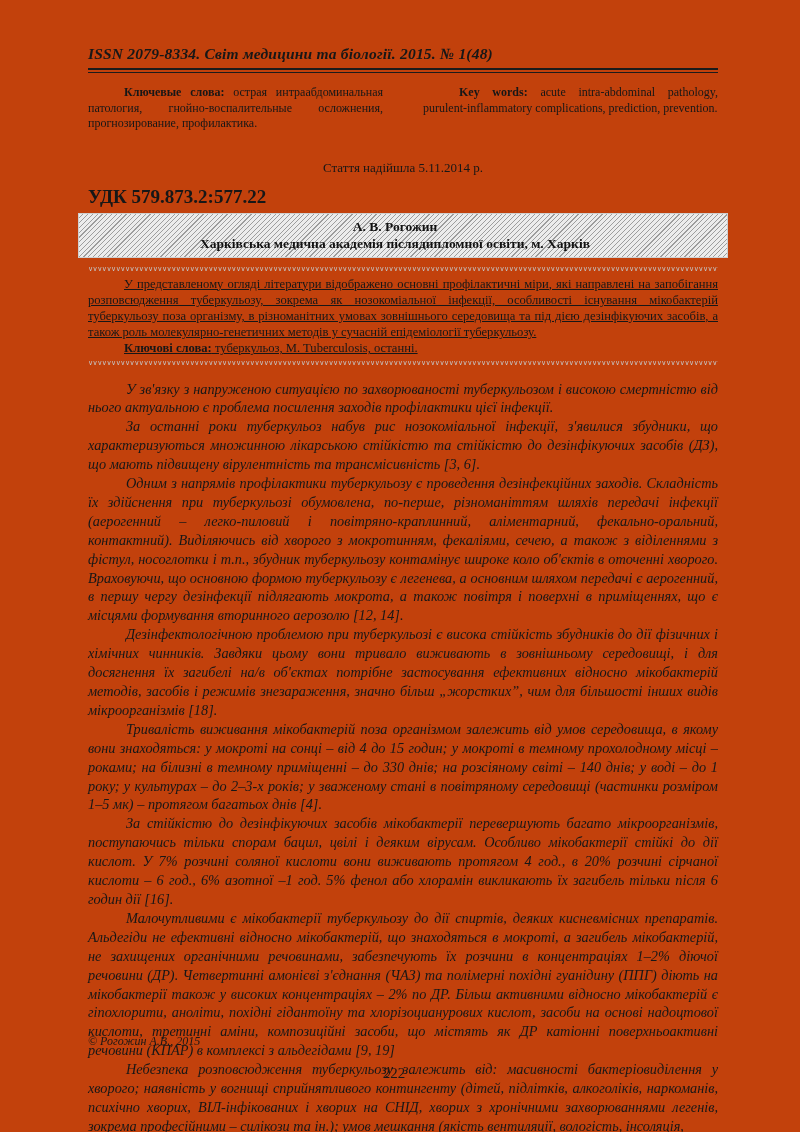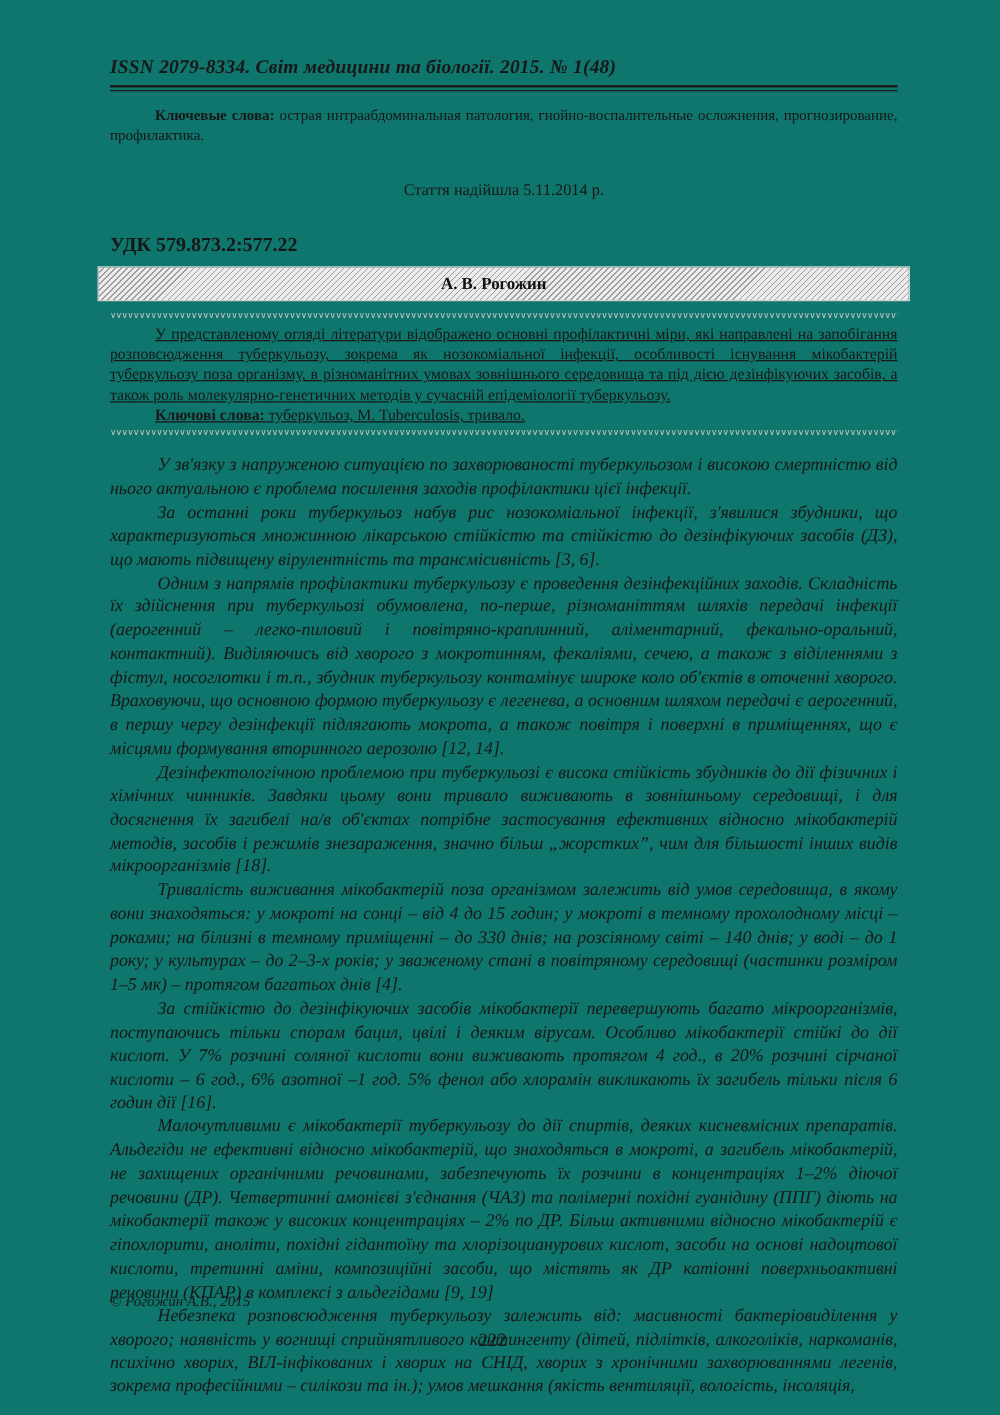--- a/index.html
+++ b/index.html
@@ -1,18 +1,18 @@
 <!DOCTYPE html>
 <html lang="uk"><head>
 <meta charset="utf-8">
 <style>
   html,body{margin:0;padding:0;background:#ffffff;}
   .page{
     width:800px;height:1132px;
-    background:#0f766e;
+    background:#c2410c;
     position:relative;
     overflow:hidden;
     font-family:"Liberation Serif","DejaVu Serif",serif;
     color:#171717;
     box-sizing:border-box;
   }
   .content{
     margin:0 82px 0 88px; 
   }
   
@@ -38,23 +38,23 @@
   .kwcol p{margin:0;text-indent:36px;}
   .kwlabel{font-weight:bold;}
   
   .received{
     margin-top:28px;
     text-align:center;
     font-size:13px;line-height:16px;
   }
   
   .udk{
-    margin-top:28px;
+    margin-top:12px;
     font-weight:bold;
-    font-size:16px;line-height:17px;
+    font-size:19px;line-height:17px;
   }
   
   .banner{
     margin:8px -10px 0 -10px;
     padding:4px 24px 5px 8px;
     text-align:center;
     background:repeating-linear-gradient(135deg,
       #ececec 0px,#ececec 2.6px,
       #9d9d9d 2.6px,#9d9d9d 3.4px);
     border:1px solid #cfcfcf;
@@ -119,36 +119,40 @@
     <div class="jheader">
       <div class="jheader-title">ISSN 2079-8334. Світ медицини та біології. 2015. № 1(48)</div>
       <div class="rule-thick"></div>
       <div class="rule-thin"></div>
     </div>
 
     <div class="kwrow">
       <div class="kwcol">
         <p><span class="kwlabel">Ключевые слова:</span><span> острая интраабдоминальная патология, гнойно-воспалительные осложнения, прогнозирование, профилактика.</span></p>
       </div>
+      <div class="kwcol">
+        <p><span class="kwlabel">Key words:</span><span> acute intra-abdominal pathology, purulent-inflammatory complications, prediction, prevention.</span></p>
+      </div>
     </div>
 
     <div class="received">Стаття надійшла 5.11.2014 р.</div>
 
     <div class="udk">УДК 579.873.2:577.22</div>
 
     <div class="banner">
       <div class="author">А. В. Рогожин</div>
+      <div class="affil">Харківська медична академія післядипломної освіти, м. Харків</div>
     </div>
 
 
     <div class="zigzag zz-top">∨∨∨∨∨∨∨∨∨∨∨∨∨∨∨∨∨∨∨∨∨∨∨∨∨∨∨∨∨∨∨∨∨∨∨∨∨∨∨∨∨∨∨∨∨∨∨∨∨∨∨∨∨∨∨∨∨∨∨∨∨∨∨∨∨∨∨∨∨∨∨∨∨∨∨∨∨∨∨∨∨∨∨∨∨∨∨∨∨∨∨∨∨∨∨∨∨∨∨∨∨∨∨∨∨∨∨∨∨∨∨∨∨∨∨∨∨∨∨∨∨∨∨∨∨∨∨∨∨∨∨∨∨∨∨∨∨∨∨∨∨∨∨∨∨∨∨∨∨∨∨∨∨∨∨∨∨∨∨∨∨∨∨∨∨∨∨∨∨∨∨∨∨∨∨∨∨∨∨∨∨∨∨∨∨∨∨∨∨∨∨∨∨∨∨∨∨∨∨∨∨∨∨∨∨∨∨∨∨∨∨∨∨∨∨∨∨∨∨∨</div>
 
     <div class="abstract">
       <p>У представленому огляді літератури відображено основні профілактичні міри, які направлені на запобігання розповсюдження туберкульозу, зокрема як нозокоміальної інфекції, особливості існування мікобактерій туберкульозу поза організму, в різноманітних умовах зовнішнього середовища та під дією дезінфікуючих засобів, а також роль молекулярно-генетичних методів у сучасній епідеміології туберкульозу.</p>
-      <p><span class="kwlabel">Ключові слова:</span><span> туберкульоз, M. Tuberculosis, тривало.</span></p>
+      <p><span class="kwlabel">Ключові слова:</span><span> туберкульоз, M. Tuberculosis, останні.</span></p>
     </div>
 
     <div class="zigzag zz-bottom">∨∨∨∨∨∨∨∨∨∨∨∨∨∨∨∨∨∨∨∨∨∨∨∨∨∨∨∨∨∨∨∨∨∨∨∨∨∨∨∨∨∨∨∨∨∨∨∨∨∨∨∨∨∨∨∨∨∨∨∨∨∨∨∨∨∨∨∨∨∨∨∨∨∨∨∨∨∨∨∨∨∨∨∨∨∨∨∨∨∨∨∨∨∨∨∨∨∨∨∨∨∨∨∨∨∨∨∨∨∨∨∨∨∨∨∨∨∨∨∨∨∨∨∨∨∨∨∨∨∨∨∨∨∨∨∨∨∨∨∨∨∨∨∨∨∨∨∨∨∨∨∨∨∨∨∨∨∨∨∨∨∨∨∨∨∨∨∨∨∨∨∨∨∨∨∨∨∨∨∨∨∨∨∨∨∨∨∨∨∨∨∨∨∨∨∨∨∨∨∨∨∨∨∨∨∨∨∨∨∨∨∨∨∨∨∨∨∨∨∨</div>
 
     <div class="body-text">
       <p>У зв'язку з напруженою ситуацією по захворюваності туберкульозом і високою смертністю від нього актуальною є проблема посилення заходів профілактики цієї інфекції.</p>
       <p>За останні роки туберкульоз набув рис нозокоміальної інфекції, з'явилися збудники, що характеризуються множинною лікарською стійкістю та стійкістю до дезінфікуючих засобів (ДЗ), що мають підвищену вірулентність та трансмісивність [3, 6].</p>
       <p>Одним з напрямів профілактики туберкульозу є проведення дезінфекційних заходів. Складність їх здійснення при туберкульозі обумовлена, по-перше, різноманіттям шляхів передачі інфекції (аерогенний – легко-пиловий і повітряно-краплинний, аліментарний, фекально-оральний, контактний). Виділяючись від хворого з мокротинням, фекаліями, сечею, а також з віділеннями з фістул, носоглотки і т.п., збудник туберкульозу контамінує широке коло об'єктів в оточенні хворого. Враховуючи, що основною формою туберкульозу є легенева, а основним шляхом передачі є аерогенний, в першу чергу дезінфекції підлягають мокрота, а також повітря і поверхні в приміщеннях, що є місцями формування вторинного аерозолю [12, 14].</p>
       <p>Дезінфектологічною проблемою при туберкульозі є висока стійкість збудників до дії фізичних і хімічних чинників. Завдяки цьому вони тривало виживають в зовнішньому середовищі, і для досягнення їх загибелі на/в об'єктах потрібне застосування ефективних відносно мікобактерій методів, засобів і режимів знезараження, значно більш „жорстких”, чим для більшості інших видів мікроорганізмів [18].</p>
       <p>Тривалість виживання мікобактерій поза організмом залежить від умов середовища, в якому вони знаходяться: у мокроті на сонці – від 4 до 15 годин; у мокроті в темному прохолодному місці – роками; на білизні в темному приміщенні – до 330 днів; на розсіяному світі – 140 днів; у воді – до 1 року; у культурах – до 2–3-х років; у зваженому стані в повітряному середовищі (частинки розміром 1–5 мк) – протягом багатьох днів [4].</p>

